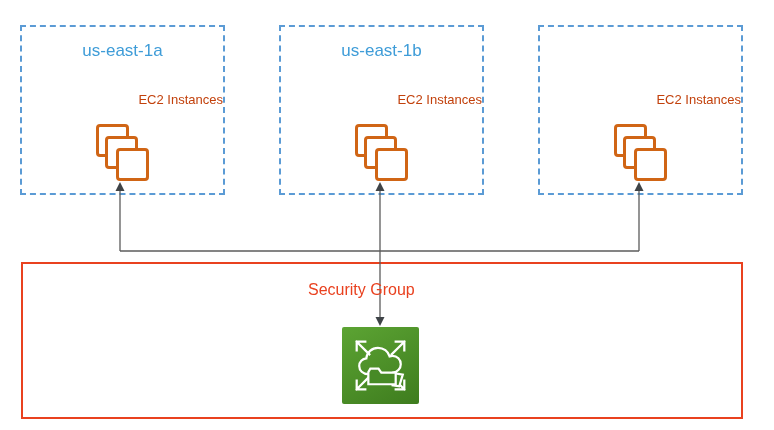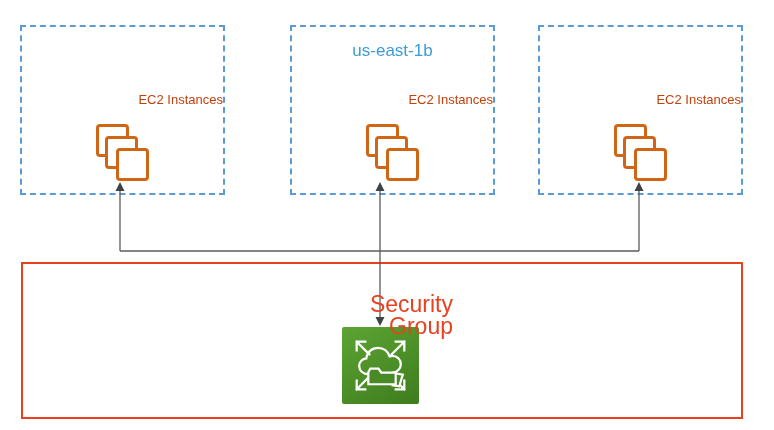--- a/index.html
+++ b/index.html
@@ -6,21 +6,21 @@
   .stage{
     position:relative;width:774px;height:430px;background:#ffffff;
     font-family:"Liberation Sans","DejaVu Sans",sans-serif;overflow:hidden;
   }
   
   .zone{
     position:absolute;top:25px;width:205px;height:170px;
     border:2px dashed #5B9BD5;box-sizing:border-box;background:transparent;
   }
   .zone-a{left:20px;}
-  .zone-b{left:290px;}
+  .zone-b{left:279px;}
   .zone-c{left:538px;}
   .zone-title{
     position:absolute;top:13px;left:0;right:0;text-align:center;
     color:#3E9CD8;font-size:17px;line-height:22px;
   }
   .zone-label{
     position:absolute;top:62px;left:0;right:0;text-align:right;
     color:#c2410c;font-size:13px;line-height:22px;
   }
   
@@ -33,22 +33,22 @@
   }
   .ec2-sq.s1{left:0;top:0;}
   .ec2-sq.s2{left:9px;top:12px;}
   .ec2-sq.s3{left:20px;top:24px;}
   
   .sg-box{
     position:absolute;left:21px;top:262px;width:722px;height:157px;
     border:2px solid #E9411F;box-sizing:border-box;background:transparent;
   }
   .sg-label{
-    position:absolute;left:308px;top:293px;width:145px;text-align:right;
-    color:#E9411F;font-size:23px;line-height:22px;
+    position:absolute;left:308px;top:279px;width:145px;text-align:left;
+    color:#E9411F;font-size:16px;line-height:22px;
   }
   
   .efs-icon{
     position:absolute;left:342px;top:327px;width:77px;height:77px;
     background:linear-gradient(150deg,#5CA433 0%,#3E7C1E 100%);
     border-radius:2px;
   }
   .efs-icon svg{position:absolute;left:0;top:0;}
   .efs-label{
     position:absolute;left:431px;top:354px;
@@ -58,20 +58,21 @@
   .connectors{
     position:absolute;left:0;top:0;width:774px;height:430px;pointer-events:none;
   }
 </style>
 </head>
 <body>
 
 <div class="stage">
 
   <div class="zone zone-a">
+    <div class="zone-title">us-east-1a</div>
     <div class="zone-label">EC2 Instances</div>
     <div class="ec2-icon">
       <div class="ec2-sq s1"></div>
       <div class="ec2-sq s2"></div>
       <div class="ec2-sq s3"></div>
     </div>
   </div>
 
   <div class="zone zone-b">
     <div class="zone-title">us-east-1b</div>

